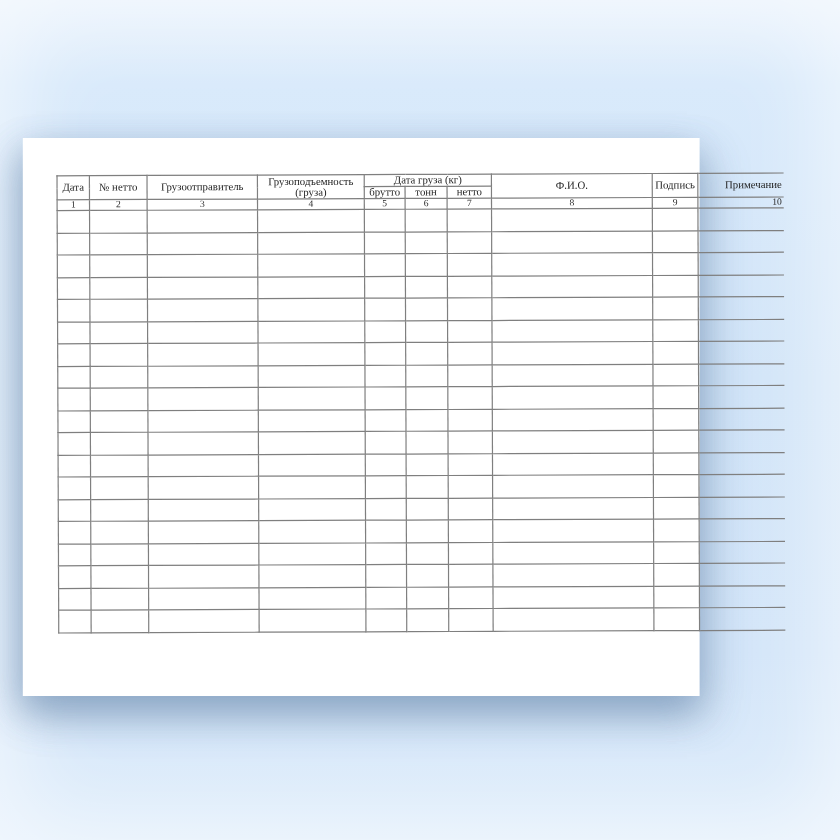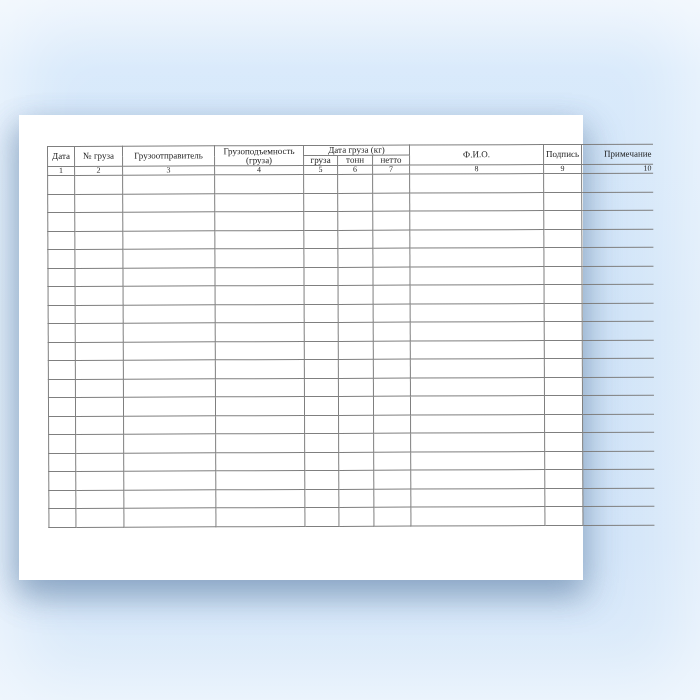--- a/index.html
+++ b/index.html
@@ -57,30 +57,30 @@
         <col class="w5">
       <col class="w6">
         <col class="w7">
         <col class="w8">
         <col class="w9">
         <col class="w10">
     </colgroup>
     <thead>
       <tr class="hrow1">
         <th rowspan="2">Дата</th>
-        <th rowspan="2">№ груза</th>
+        <th rowspan="2">№ нетто</th>
         <th rowspan="2">Грузоотправитель</th>
         <th rowspan="2" class="cap-cell"><span>Грузоподъемность</span><br><span>(груза)</span></th>
         <th colspan="3">Дата груза (кг)</th>
         <th rowspan="2">Ф.И.О.</th>
         <th rowspan="2">Подпись</th>
         <th rowspan="2" class="no-right">Примечание</th>
       </tr>
       <tr class="hrow2">
-        <th>груза</th>
+        <th>брутто</th>
         <th>тонн</th>
         <th>нетто</th>
       </tr>
       <tr class="numrow">
         <td>1</td>
         <td>2</td>
         <td>3</td>
         <td>4</td>
         <td>5</td>
         <td>6</td>

